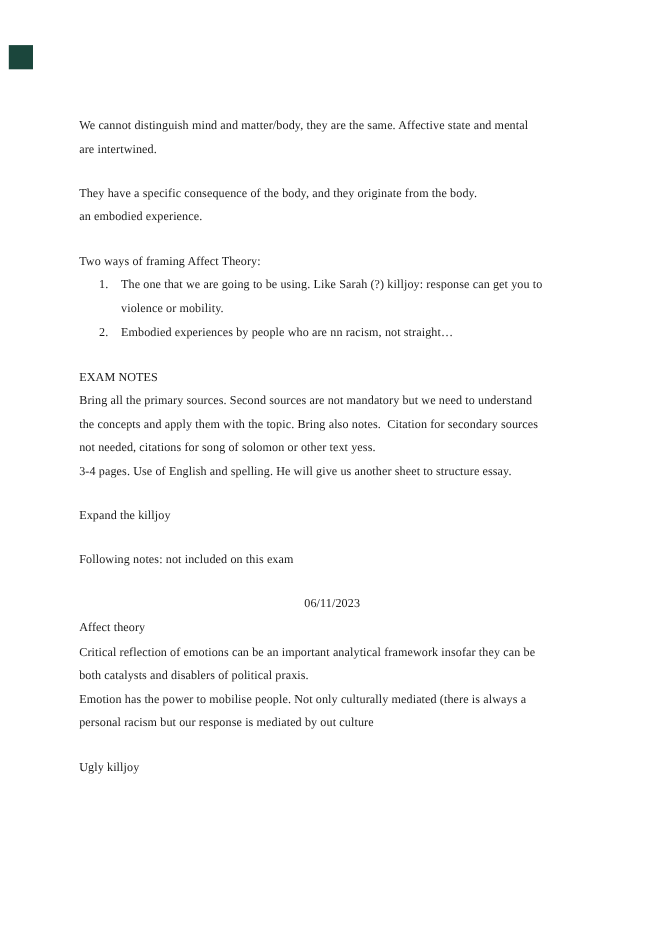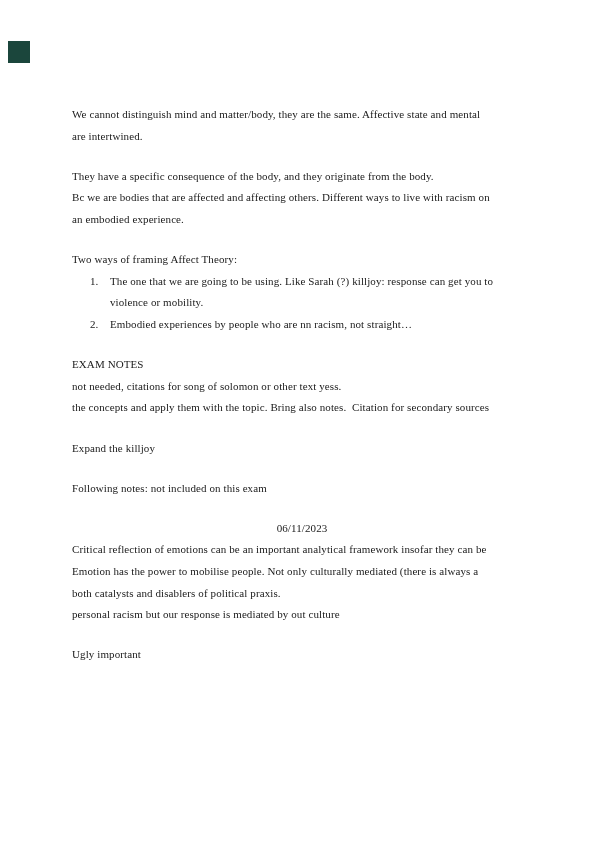--- a/index.html
+++ b/index.html
@@ -58,37 +58,39 @@
 </head>
 <body>
 
 <div id="page">
   <div id="corner-marker" style="background: rgb(27, 70, 60); left: 8px; top: 25px; width: 22px; height: 22px;"></div>
   <div id="doc-text" style="color: rgb(26, 26, 26);">
       <div class="line body">We cannot distinguish mind and matter/body, they are the same. Affective state and mental</div>
       <div class="line body">are intertwined.</div>
       <div class="line blank"></div>
       <div class="line body">They have a specific consequence of the body, and they originate from the body.</div>
-      <div class="line body">Bc we are bodies that are affected and affecting others. Different ways to live with racism on</div>
       <div class="line body">an embodied experience.</div>
       <div class="line blank"></div>
       <div class="line body">Two ways of framing Affect Theory:</div>
       <div class="line li"><span class="num">1.</span><span>The one that we are going to be using. Like Sarah (?) killjoy: response can get you to</span></div>
       <div class="line licont">violence or mobility.</div>
       <div class="line li"><span class="num">2.</span><span>Embodied experiences by people who are nn racism, not straight…</span></div>
       <div class="line blank"></div>
       <div class="line body">EXAM NOTES</div>
+      <div class="line body">Bring all the primary sources. Second sources are not mandatory but we need to understand</div>
+      <div class="line body">the concepts and apply them with the topic. Bring also notes.  Citation for secondary sources</div>
       <div class="line body">not needed, citations for song of solomon or other text yess.</div>
-      <div class="line body">the concepts and apply them with the topic. Bring also notes.  Citation for secondary sources</div>
+      <div class="line body">3-4 pages. Use of English and spelling. He will give us another sheet to structure essay.</div>
       <div class="line blank"></div>
       <div class="line body">Expand the killjoy</div>
       <div class="line blank"></div>
       <div class="line body">Following notes: not included on this exam</div>
       <div class="line blank"></div>
       <div class="line right">06/11/2023</div>
+      <div class="line body">Affect theory</div>
       <div class="line body">Critical reflection of emotions can be an important analytical framework insofar they can be</div>
+      <div class="line body">both catalysts and disablers of political praxis.</div>
       <div class="line body">Emotion has the power to mobilise people. Not only culturally mediated (there is always a</div>
-      <div class="line body">both catalysts and disablers of political praxis.</div>
       <div class="line body">personal racism but our response is mediated by out culture</div>
       <div class="line blank"></div>
-      <div class="line body">Ugly important</div>
+      <div class="line body">Ugly killjoy</div>
     </div>
 </div>
 
 </body></html>

